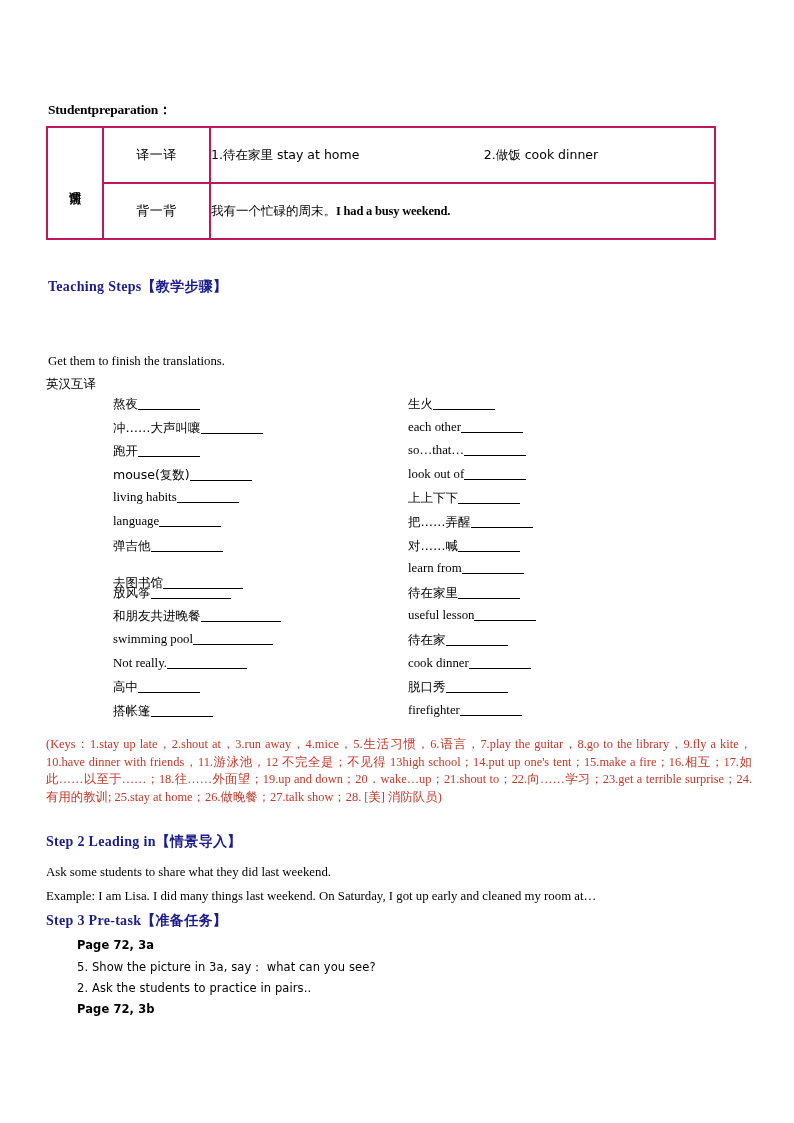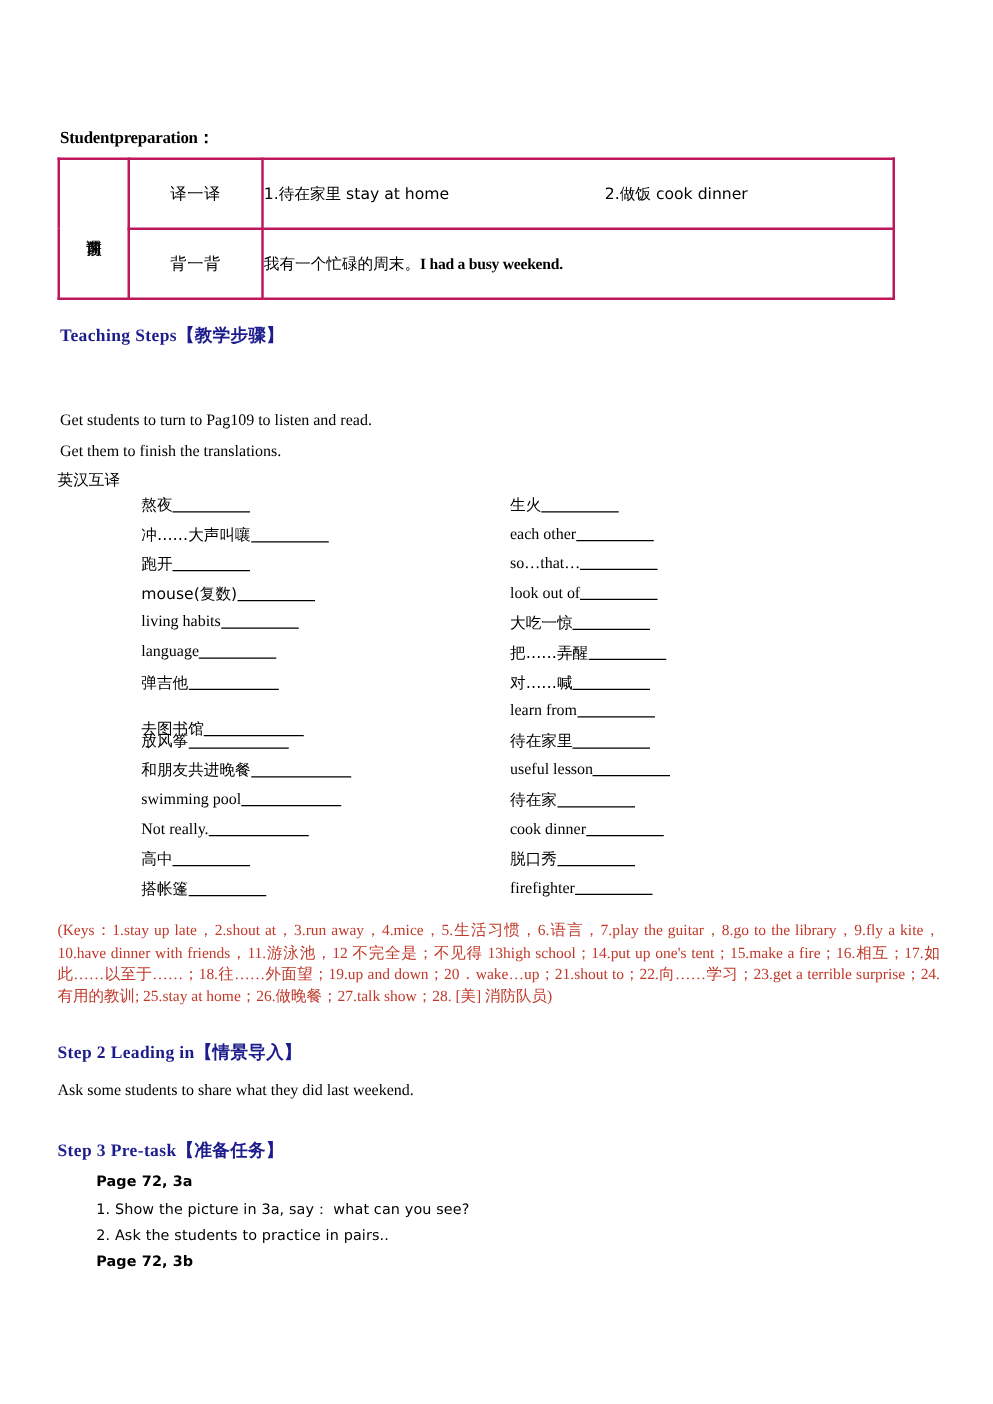--- a/index.html
+++ b/index.html
@@ -159,23 +159,22 @@
     </tr>
     <tr>
       <td class="col-kind kind-cell cn">背一背</td>
       <td class="col-content content-cell">
         <span class="cn">我有一个忙碌的周末。</span><span class="bold-en">I had a busy weekend.</span>
       </td>
     </tr>
   </tbody>
     </table>
 
-  <div class="blue-head" style="left:48px; top:260px;text-align:center;">Teaching  Steps【教学步骤】</div>
-
-  <div class="line" style="left:48px; top:329px;">Get students to turn to Pag109 to listen and read.</div>
+  <div class="blue-head" style="left:48px; top:278px;text-align:center;">Teaching  Steps【教学步骤】</div>
+
   <div class="line" style="left:48px; top:354px;">Get them to finish the translations.</div>
   <div class="line cn" style="left:46px; top:376px;">英汉互译</div>
 
   <div id="vocab-left">
       <div class="vocab-item" style="left: 113px; top: 396px;"><span class="cn">熬夜</span><span class="u" style="width: 62px;"></span></div>
       <div class="vocab-item" style="left: 113px; top: 419.6px;"><span class="cn">冲……大声叫嚷</span><span class="u" style="width: 62px;"></span></div>
       <div class="vocab-item" style="left: 113px; top: 443.2px;"><span class="cn">跑开</span><span class="u" style="width: 62px;"></span></div>
       <div class="vocab-item" style="left: 113px; top: 466.8px;"><span class="cn">mouse(复数)</span><span class="u" style="width: 62px;"></span></div>
       <div class="vocab-item" style="left: 113px; top: 490.4px;"><span class="">living habits</span><span class="u" style="width: 62px;"></span></div>
       <div class="vocab-item" style="left: 113px; top: 514px;"><span class="">language</span><span class="u" style="width: 62px;"></span></div>
@@ -186,36 +185,37 @@
       <div class="vocab-item" style="left: 113px; top: 632px;"><span class="">swimming pool</span><span class="u" style="width: 80px;"></span></div>
       <div class="vocab-item" style="left: 113px; top: 655.6px;"><span class="">Not really.</span><span class="u" style="width: 80px;"></span></div>
       <div class="vocab-item" style="left: 113px; top: 679.2px;"><span class="cn">高中</span><span class="u" style="width: 62px;"></span></div>
       <div class="vocab-item" style="left: 113px; top: 702.8px;"><span class="cn">搭帐篷</span><span class="u" style="width: 62px;"></span></div>
     </div>
   <div id="vocab-right">
       <div class="vocab-item" style="left: 408px; top: 396px;"><span class="cn">生火</span><span class="u" style="width: 62px;"></span></div>
       <div class="vocab-item" style="left: 408px; top: 419.6px;"><span class="">each other</span><span class="u" style="width: 62px;"></span></div>
       <div class="vocab-item" style="left: 408px; top: 443.2px;"><span class="">so…that…</span><span class="u" style="width: 62px;"></span></div>
       <div class="vocab-item" style="left: 408px; top: 466.8px;"><span class="">look out of</span><span class="u" style="width: 62px;"></span></div>
-      <div class="vocab-item" style="left: 408px; top: 490.4px;"><span class="cn">大吃一惊</span><span class="u" style="width: 62px;"></span></div>
+      <div class="vocab-item" style="left: 408px; top: 490.4px;"><span class="cn">上上下下</span><span class="u" style="width: 62px;"></span></div>
       <div class="vocab-item" style="left: 408px; top: 514px;"><span class="cn">把……弄醒</span><span class="u" style="width: 62px;"></span></div>
       <div class="vocab-item" style="left: 408px; top: 537.6px;"><span class="cn">对……喊</span><span class="u" style="width: 62px;"></span></div>
       <div class="vocab-item" style="left: 408px; top: 561.2px;"><span class="">learn from</span><span class="u" style="width: 62px;"></span></div>
       <div class="vocab-item" style="left: 408px; top: 584.8px;"><span class="cn">待在家里</span><span class="u" style="width: 62px;"></span></div>
       <div class="vocab-item" style="left: 408px; top: 608.4px;"><span class="">useful lesson</span><span class="u" style="width: 62px;"></span></div>
       <div class="vocab-item" style="left: 408px; top: 632px;"><span class="cn">待在家</span><span class="u" style="width: 62px;"></span></div>
       <div class="vocab-item" style="left: 408px; top: 655.6px;"><span class="">cook dinner</span><span class="u" style="width: 62px;"></span></div>
       <div class="vocab-item" style="left: 408px; top: 679.2px;"><span class="cn">脱口秀</span><span class="u" style="width: 62px;"></span></div>
       <div class="vocab-item" style="left: 408px; top: 702.8px;"><span class="">firefighter</span><span class="u" style="width: 62px;"></span></div>
     </div>
 
   <div class="keys">(Keys：1.stay up late，2.shout at，3.run away，4.mice，5.生活习惯，6.语言，7.play the guitar，8.go to the library，9.fly a kite，10.have dinner with friends，11.游泳池，12 不完全是；不见得 13high school；14.put up one's tent；15.make a fire；16.相互；17.如此……以至于……；18.往……外面望；19.up and down；20．wake…up；21.shout to；22.向……学习；23.get a terrible surprise；24.有用的教训; 25.stay at home；26.做晚餐；27.talk show；28. [美] 消防队员)</div>
 
   <div class="blue-head" style="left:46px; top:833px;">Step 2   Leading in【情景导入】</div>
   <div class="line" style="left:46px; top:865px;">Ask some students to share what they did last weekend.</div>
+  <div class="line" style="left:46px; top:889px;">Example: I am Lisa. I did many things last weekend. On Saturday, I got up early and cleaned my room at…</div>
 
   <div class="blue-head" style="left:46px; top:912px;">Step 3    Pre-task【准备任务】</div>
   <div class="s3-line" style="top:938px;">Page 72, 3a</div>
-  <div class="s3-line s3-num" style="top:960px;">1. Show the picture in 3a, say：  what can you see?</div>
+  <div class="s3-line s3-num" style="top:960px;">5. Show the picture in 3a, say：  what can you see?</div>
   <div class="s3-line s3-num" style="top:981px;">2. Ask the students to practice in pairs..</div>
   <div class="s3-line" style="top:1002px;">Page 72, 3b</div>
 
 </div>
 
 </body></html>

